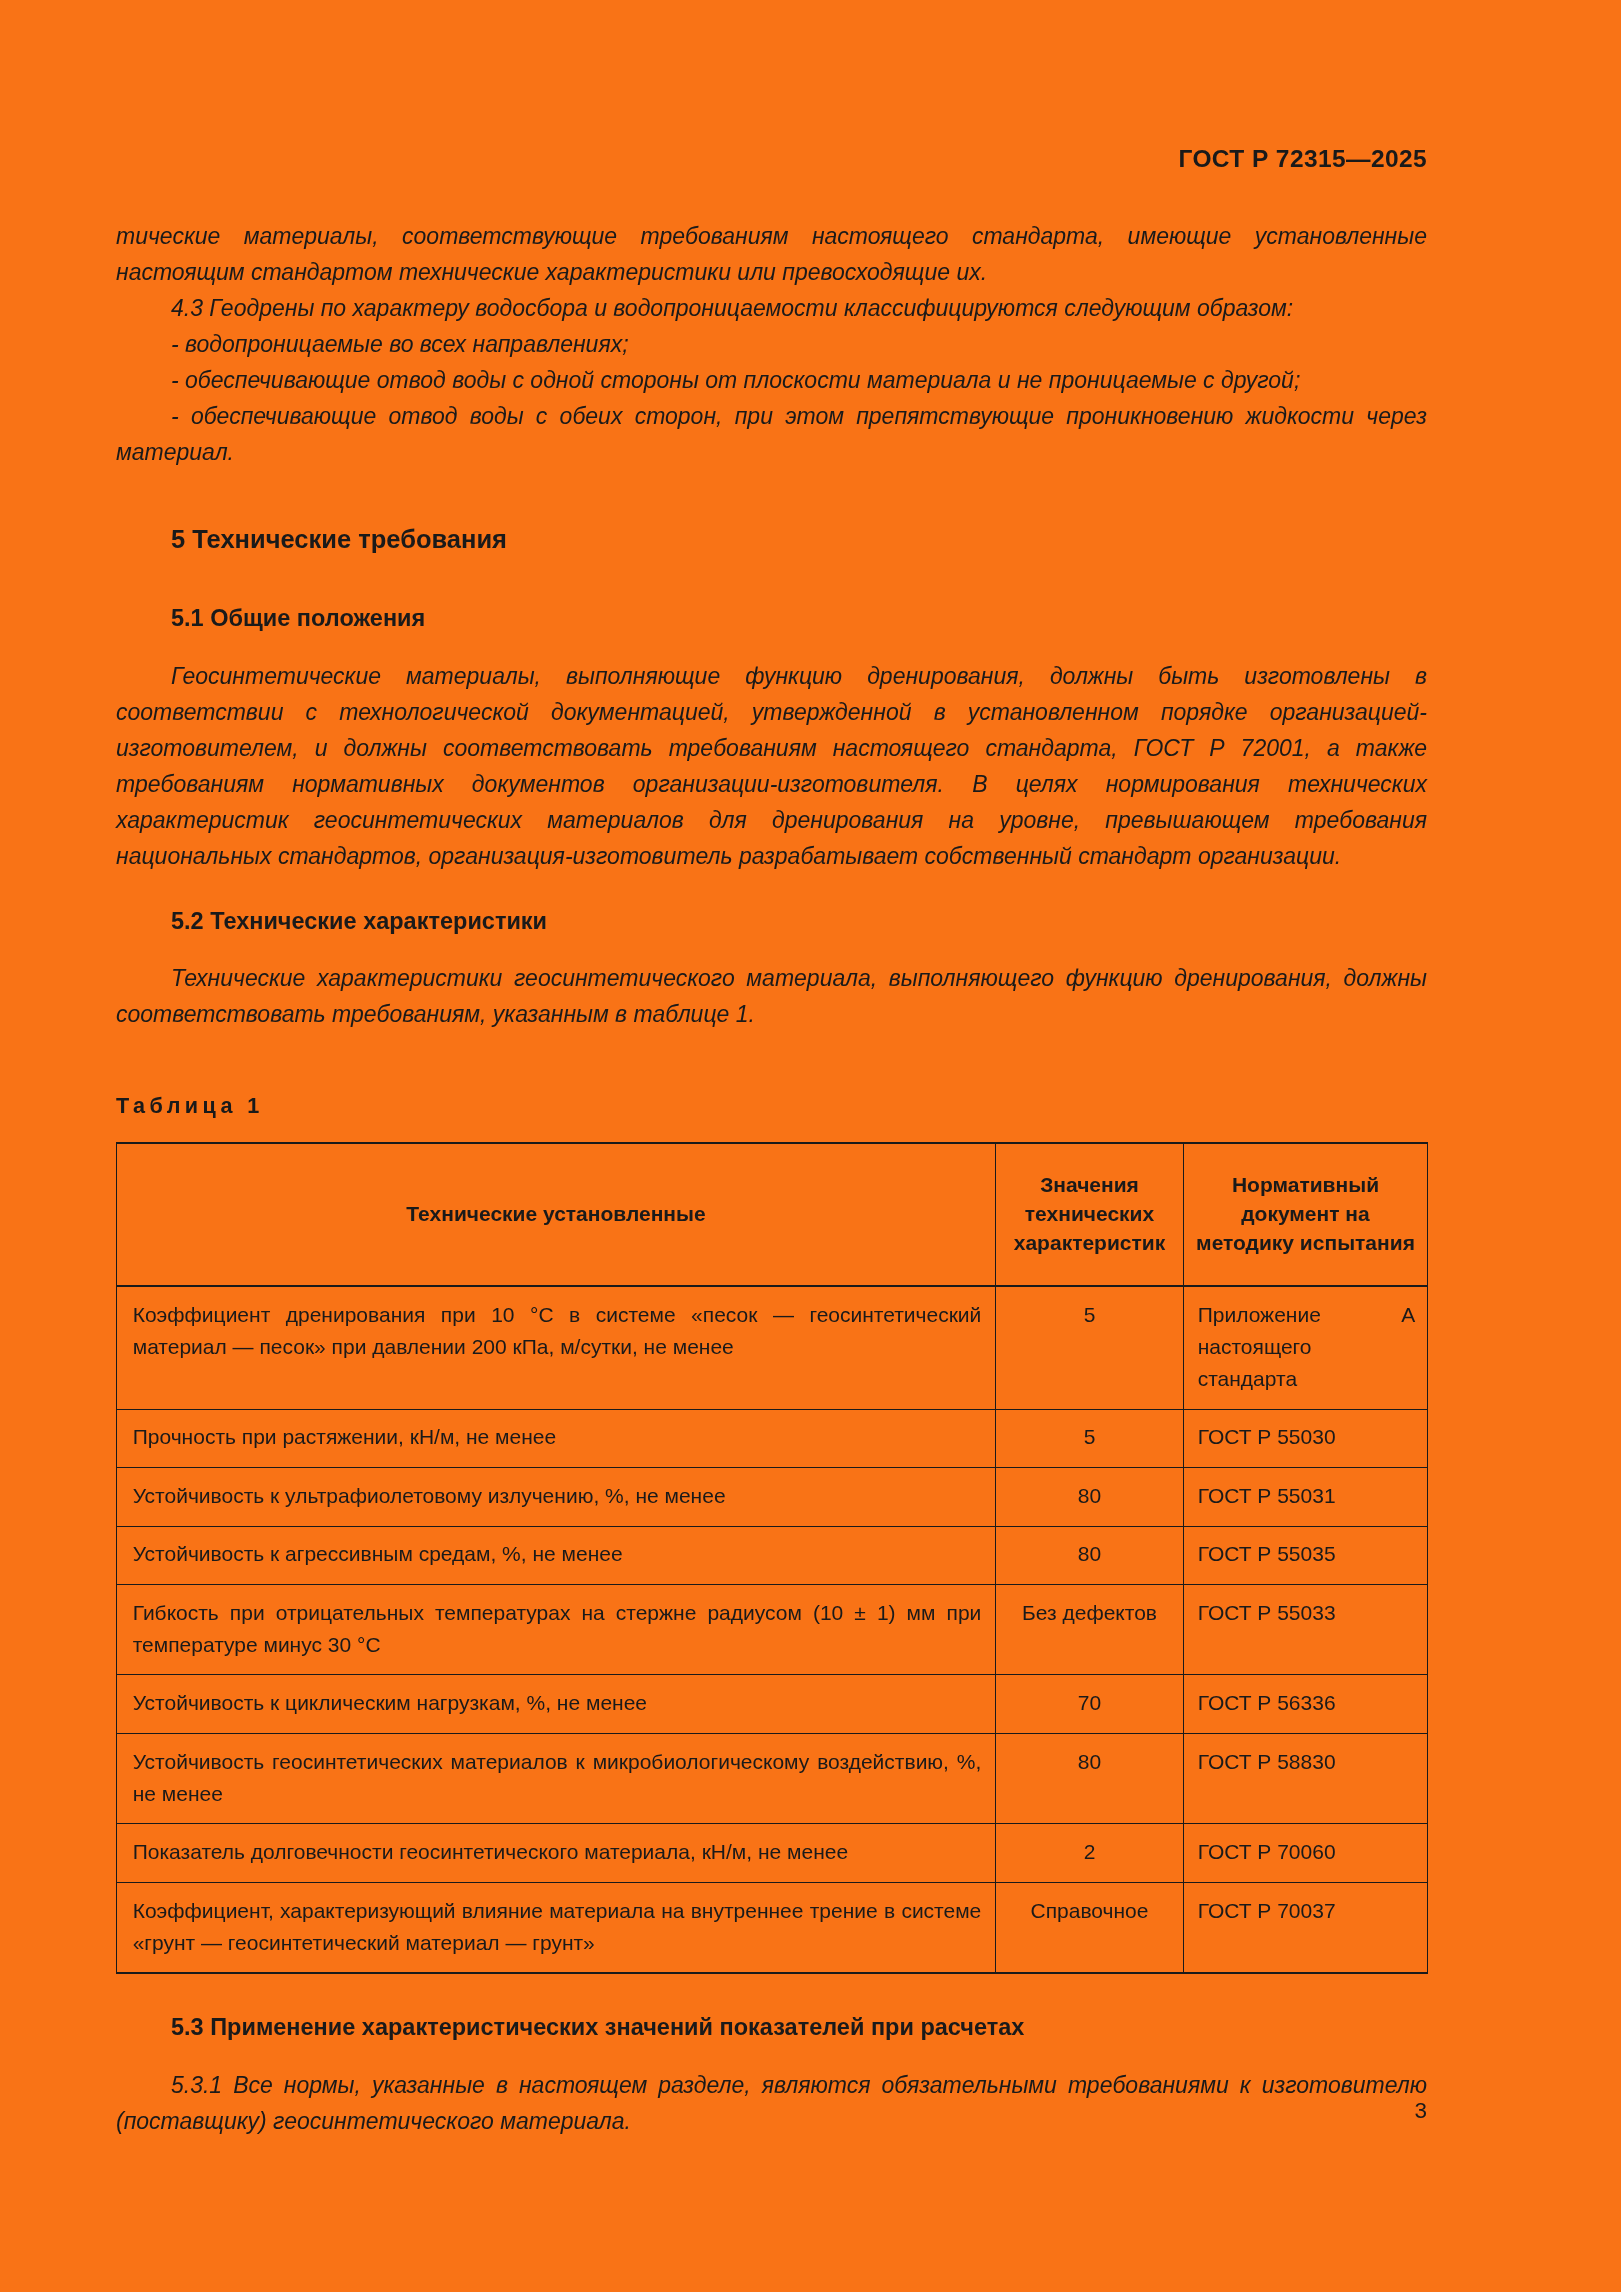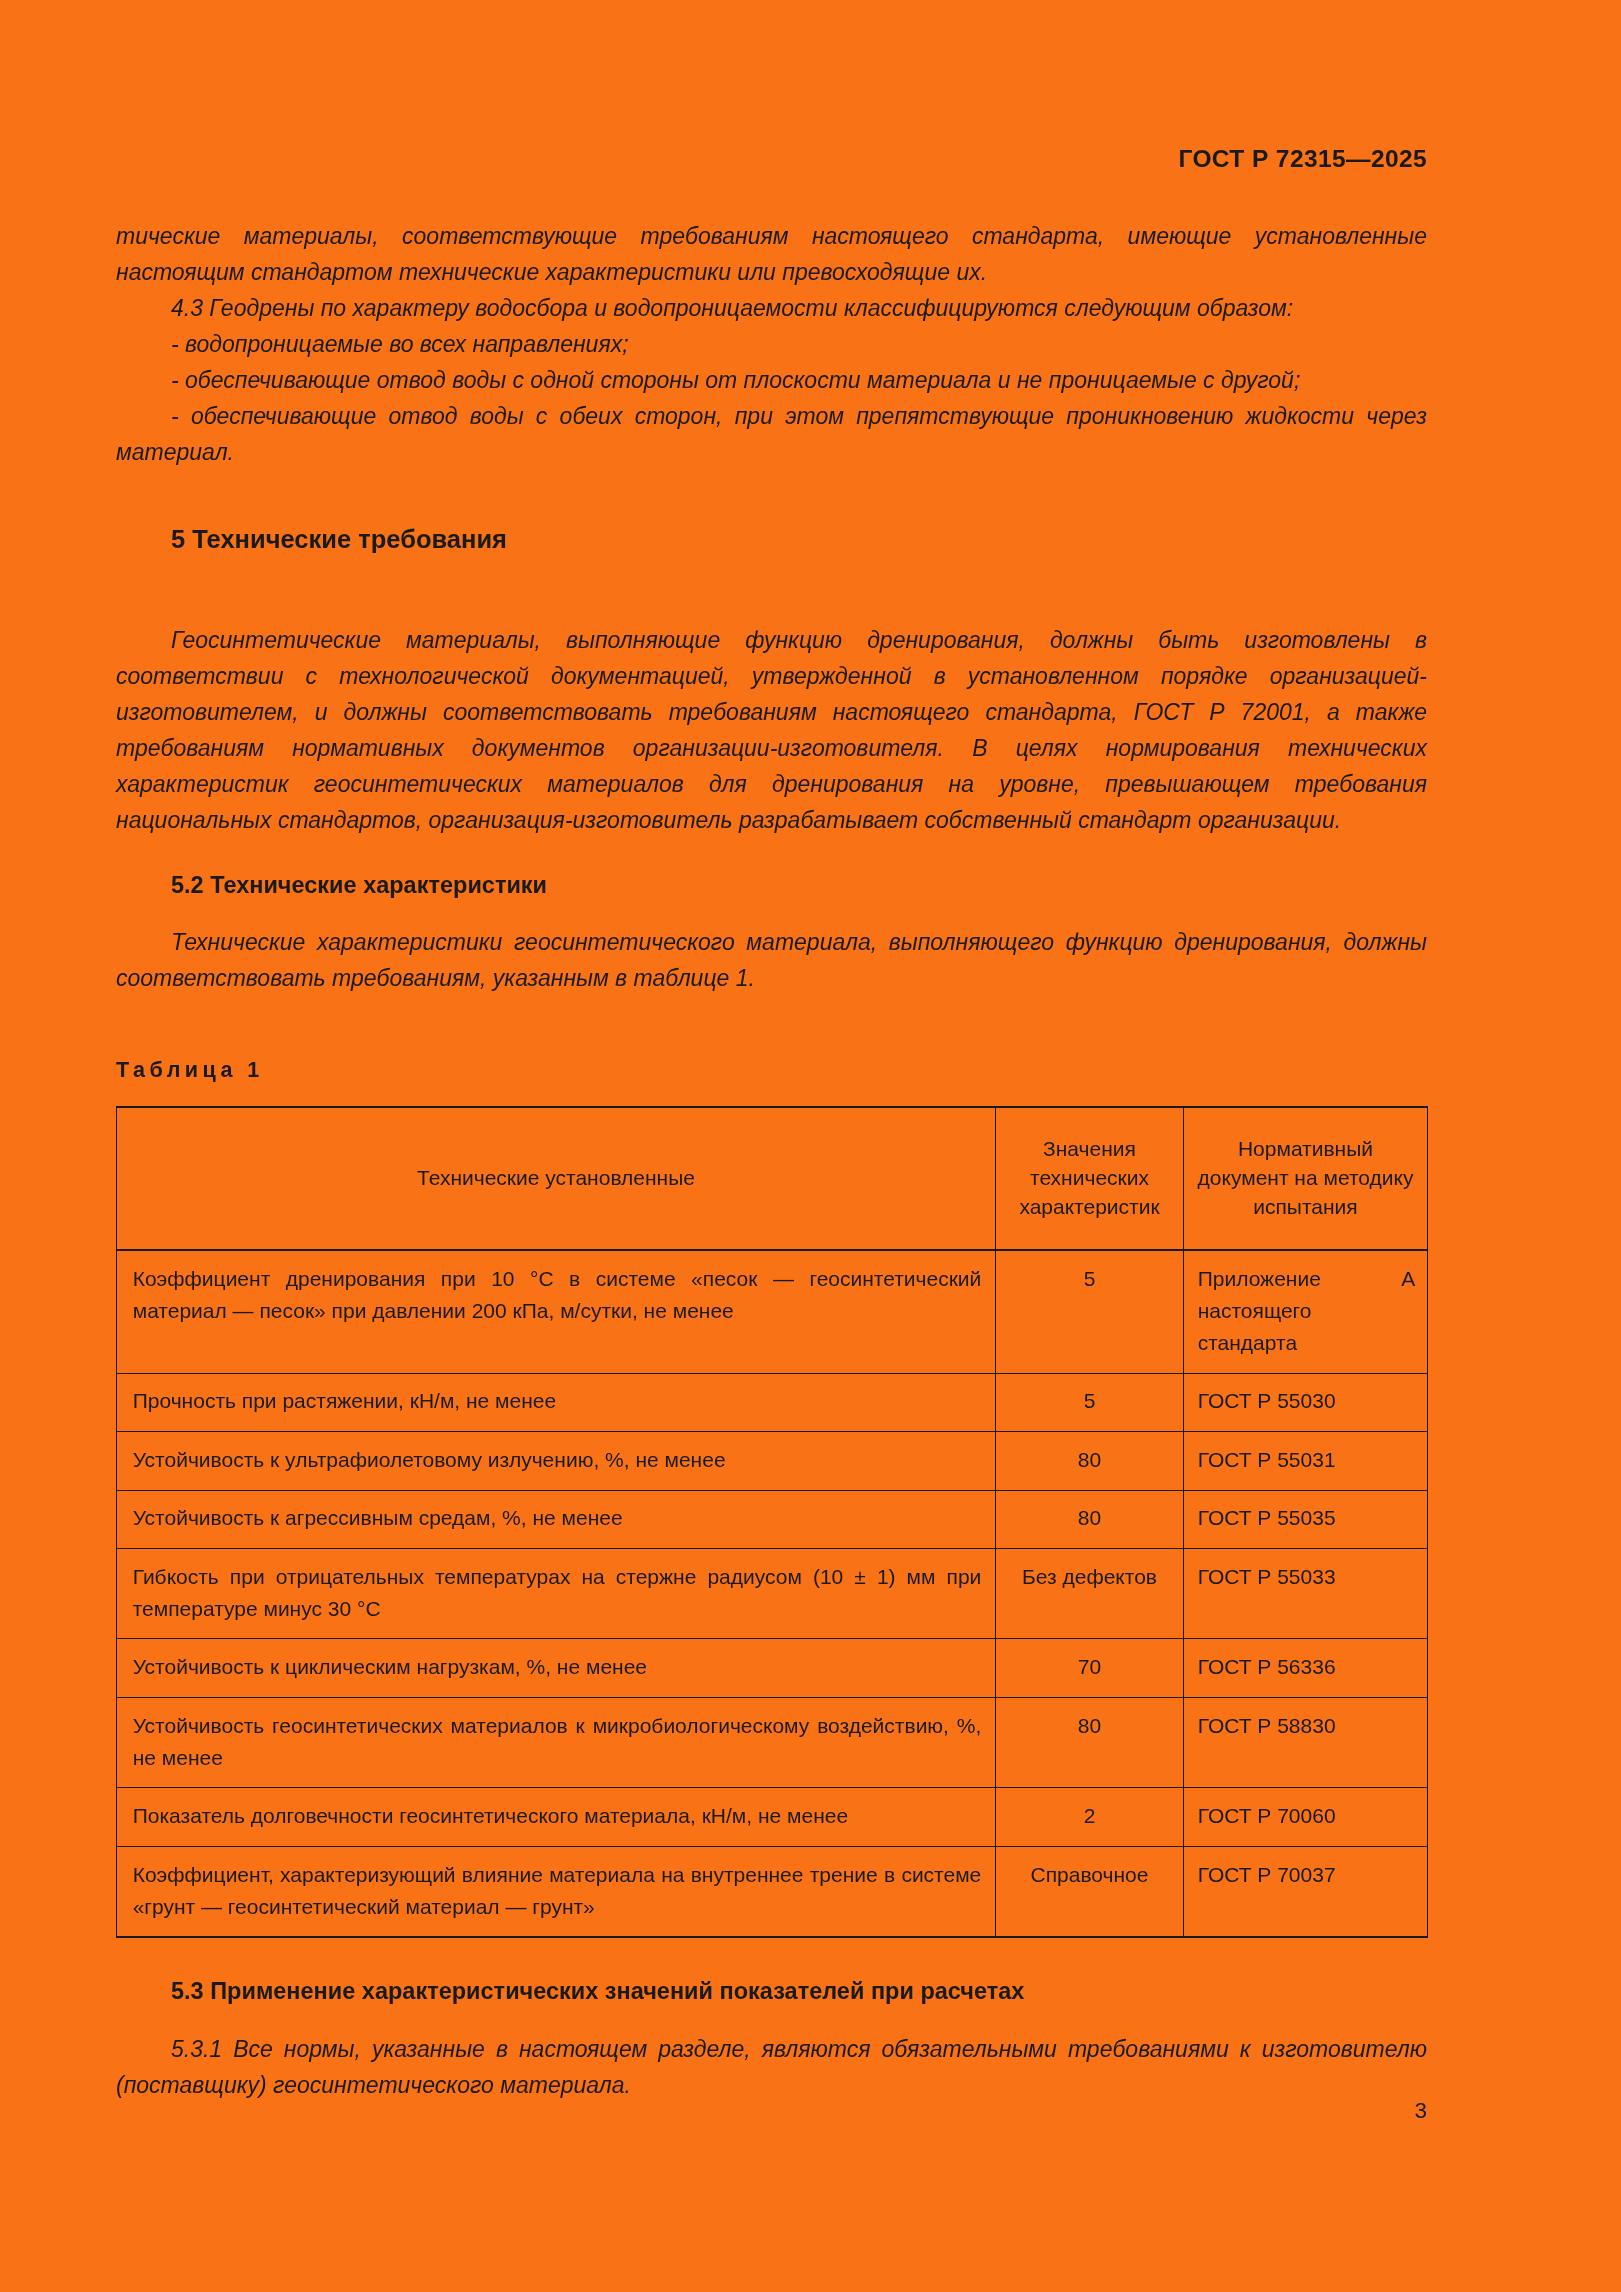--- a/index.html
+++ b/index.html
@@ -101,21 +101,21 @@
   table.spec th,
   table.spec td {
     border: 1px solid #1a1a1a;
     vertical-align: top;
     padding: 0;
   }
   table.spec thead th {
     border-top: 2.9px solid #1a1a1a;
     border-bottom: 2.9px solid #1a1a1a;
     text-align: center;
-    font-weight: normal;
+    font-weight: bold;
     font-size: 21px;
     line-height: 29px;
     vertical-align: middle;
     padding: 15.7px 7.8px 17.6px;
   }
   table.spec thead th.c1 { height: 108px; }
   table.spec tbody td {
     font-size: 21px;
     line-height: 32px;
   }
@@ -170,20 +170,21 @@
       <p class="t bullet">- обеспечивающие отвод воды с одной стороны от плоскости материала и не проницаемые с другой;</p>
 
       <p class="t bullet">- обеспечивающие отвод воды с обеих сторон, при этом препятствующие проникновению жидкости через материал.</p>
 
       <div class="sp-52"></div>
 
       <h2 class="sec">5 Технические требования</h2>
 
       <div class="sp-44"></div>
 
+      <h3 class="sub">5.1 Общие положения</h3>
 
       <div class="sp-22"></div>
 
       <p class="t indent">Геосинтетические материалы, выполняющие функцию дренирования, должны быть изготовлены в соответствии с технологической документацией, утвержденной в установленном порядке организацией-изготовителем, и должны соответствовать требованиям настоящего стандарта, ГОСТ Р 72001, а также требованиям нормативных документов организации-изготовителя. В целях нормирования технических характеристик геосинтетических материалов для дренирования на уровне, превышающем требования национальных стандартов, организация-изготовитель разрабатывает собственный стандарт организации.</p>
 
       <div class="sp-30"></div>
 
       <h3 class="sub">5.2 Технические характеристики</h3>
 
       <div class="sp-22"></div>

